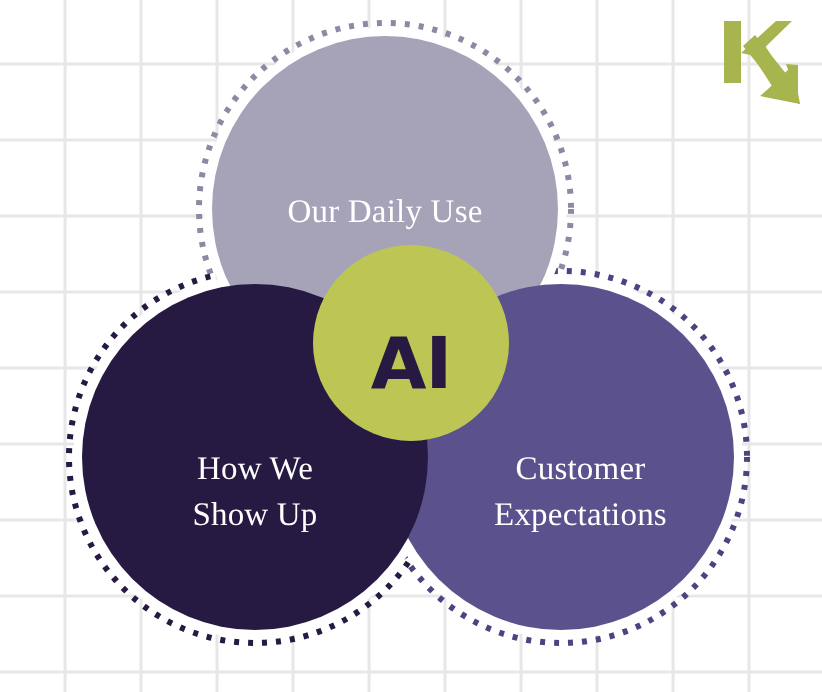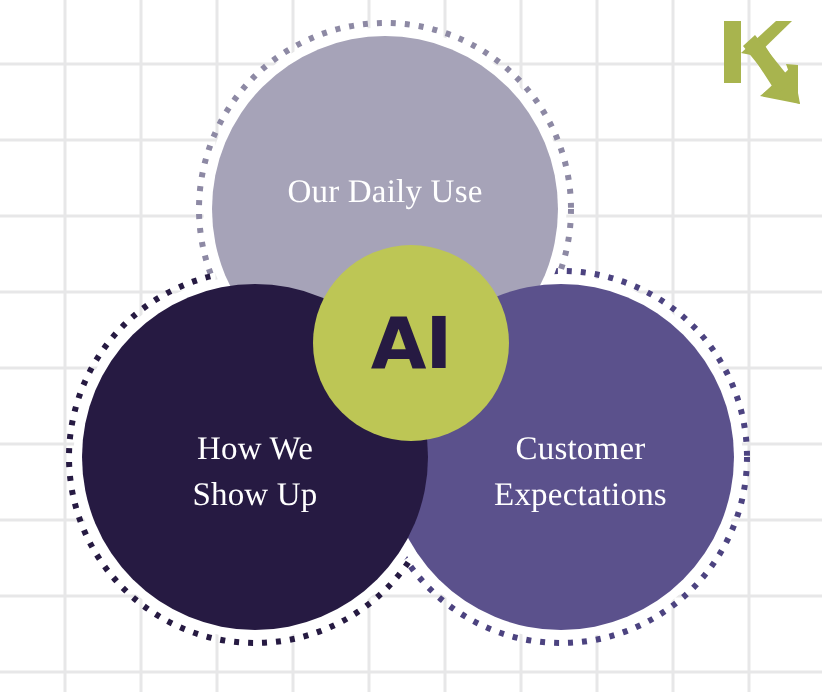--- a/index.html
+++ b/index.html
@@ -25,20 +25,21 @@
   #venn-layer {
     position: absolute;
     inset: 0;
     z-index: 1;
   }
   #label-layer {
     position: absolute;
     inset: 0;
     z-index: 2;
     pointer-events: none;
+    margin-top: 20px;
   }
   .venn-label {
     position: absolute;
     text-align: center;
     color: #ffffff;
     font-family: "Liberation Serif", serif;
     font-size: 33px;
     line-height: 1.38;
     letter-spacing: 0.2px;
     white-space: pre-line;

